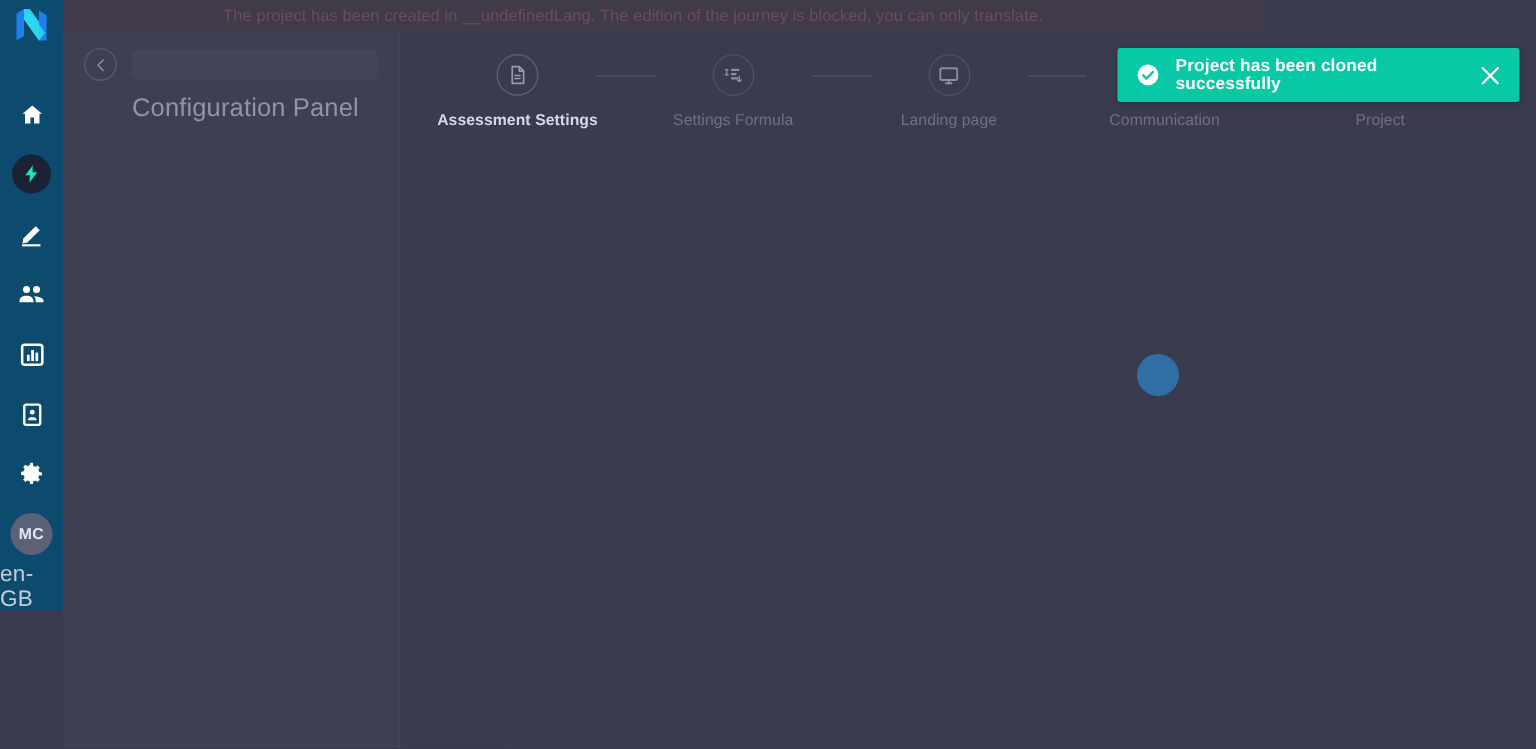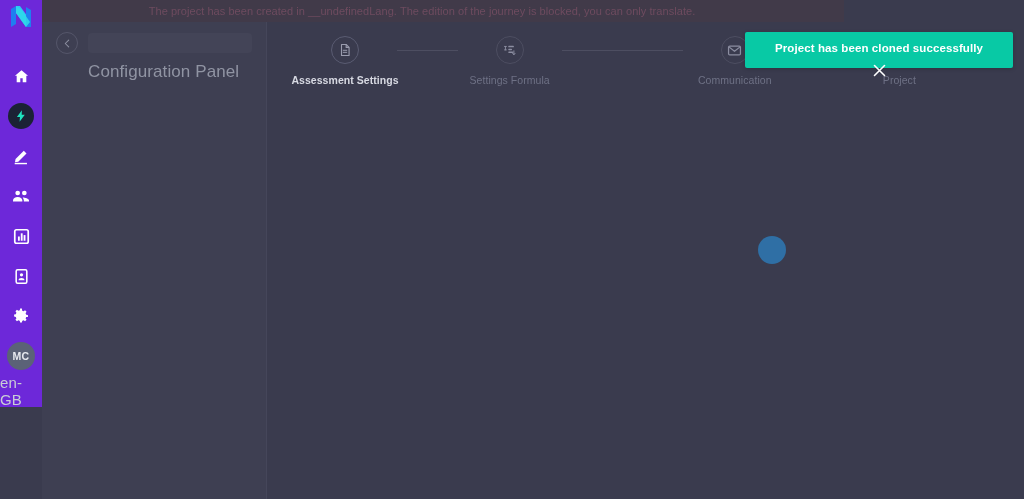--- a/index.html
+++ b/index.html
@@ -7,21 +7,21 @@
     width: 1024px; height: 499px;
     background: #3a3b4e;
     font-family: "Liberation Sans", sans-serif;
     overflow: hidden;
   }
   .app { position: relative; width: 1024px; height: 499px; display: flex; }
 
   
   .sidebar {
     width: 42px; height: 407px;
-    background: #6d28d9;
+    background: #0c4a6e;
     display: flex; flex-direction: column; align-items: center;
     flex: 0 0 42px;
     position: relative; z-index: 5;
   }
   .logo-wrap {
     width: 42px; height: 42px;
     display: flex; align-items: center; justify-content: center;
     margin-top: 4px;
   }
   .nav-top { margin-top: 26px; width: 42px; }
@@ -126,21 +126,20 @@
 
   
   .toast {
     position: absolute; top: 32px; right: 11px;
     width: 268px; height: 36px;
     background: #08c9a5; border-radius: 2px;
     display: flex; align-items: center;
     padding: 0 12px; gap: 10px;
     z-index: 40;
     box-shadow: 0 1px 4px rgba(0,0,0,.18);
-    flex-direction: column;
   }
   .toast-msg {
     flex: 1 1 auto; font-size: 11.5px; font-weight: bold; color: #ffffff;
     letter-spacing: .1px;
   }
   .toast-close {
     width: 16px; height: 16px; cursor: pointer;
     display: flex; align-items: center; justify-content: center;
   }
 </style>
@@ -272,20 +271,29 @@
                 <rect x="10" y="9" width="6" height="2.4" rx="1" fill="#8b8da0"></rect>
                 <rect x="10" y="13.5" width="8" height="2.4" rx="1" fill="#8b8da0"></rect>
                 <path d="M19 12.5v6m0 0-2-2m2 2 2-2" stroke="#8b8da0" stroke-width="1.5" stroke-linecap="round" stroke-linejoin="round" fill="none"></path>
               </svg>
             </div>
             <div class="step-label">Settings Formula</div>
           </div>
 
           <div class="connector"></div>
 
+          <div class="step">
+            <div class="step-circle">
+              <svg width="15" height="15" viewBox="0 0 24 24">
+                <rect x="3" y="4" width="18" height="12.5" rx="1.8" fill="none" stroke="#8b8da0" stroke-width="2"></rect>
+                <path d="M9 20h6M12 16.5V20" stroke="#8b8da0" stroke-width="2" stroke-linecap="round"></path>
+              </svg>
+            </div>
+            <div class="step-label">Landing page</div>
+          </div>
 
           <div class="connector"></div>
 
           <div class="step">
             <div class="step-circle">
               <svg width="15" height="15" viewBox="0 0 24 24">
                 <rect x="2.5" y="5" width="19" height="14" rx="1.8" fill="none" stroke="#8b8da0" stroke-width="2"></rect>
                 <path d="m3.6 6.6 8.4 6.6 8.4-6.6" fill="none" stroke="#8b8da0" stroke-width="2" stroke-linecap="round" stroke-linejoin="round"></path>
               </svg>
             </div>

